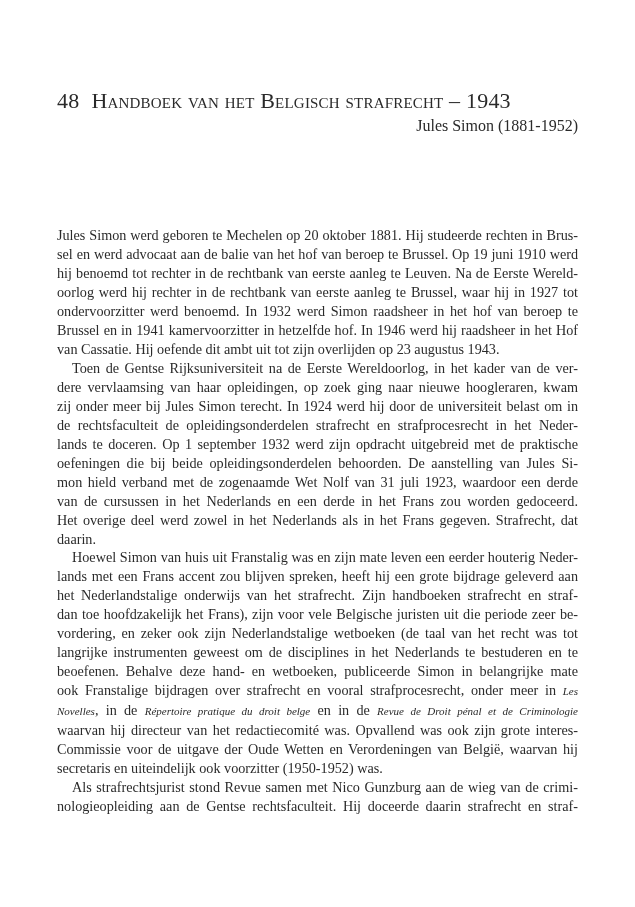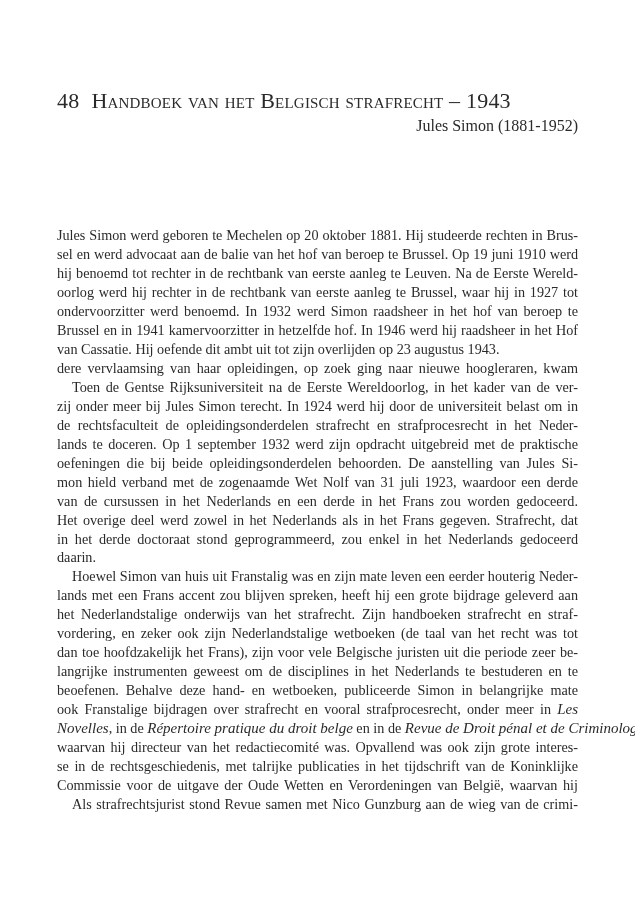--- a/index.html
+++ b/index.html
@@ -64,21 +64,21 @@
       text-align: justify;
       text-align-last: justify;
       white-space: nowrap;
       overflow: visible;
     }
     .line.last {
       text-align-last: left;
     }
     em {
       font-style: italic;
-      font-size: 15px;
+      font-size: 11px;
     }
   </style>
 </head>
 <body>
 
 <div class="page">
   <div class="heading">
     <span class="num">48</span><span class="title">Handboek van het Belgisch strafrecht – 1943</span>
   </div>
   <div class="byline">Jules Simon (1881-1952)</div>
@@ -87,43 +87,43 @@
       <p>
         <span class="line">Jules Simon werd geboren te Mechelen op 20 oktober 1881. Hij studeerde rechten in Brus-</span>
         <span class="line">sel en werd advocaat aan de balie van het hof van beroep te Brussel. Op 19 juni 1910 werd</span>
         <span class="line">hij benoemd tot rechter in de rechtbank van eerste aanleg te Leuven. Na de Eerste Wereld-</span>
         <span class="line">oorlog werd hij rechter in de rechtbank van eerste aanleg te Brussel, waar hij in 1927 tot</span>
         <span class="line">ondervoorzitter werd benoemd. In 1932 werd Simon raadsheer in het hof van beroep te</span>
         <span class="line">Brussel en in 1941 kamervoorzitter in hetzelfde hof. In 1946 werd hij raadsheer in het Hof</span>
         <span class="line last">van Cassatie. Hij oefende dit ambt uit tot zijn overlijden op 23 augustus 1943.</span>
       </p>
       <p>
+        <span class="line" style="text-indent: 15px;">Toen de Gentse Rijksuniversiteit na de Eerste Wereldoorlog, in het kader van de ver-</span>
         <span class="line">dere vervlaamsing van haar opleidingen, op zoek ging naar nieuwe hoogleraren, kwam</span>
-        <span class="line" style="text-indent: 15px;">Toen de Gentse Rijksuniversiteit na de Eerste Wereldoorlog, in het kader van de ver-</span>
         <span class="line">zij onder meer bij Jules Simon terecht. In 1924 werd hij door de universiteit belast om in</span>
         <span class="line">de rechtsfaculteit de opleidingsonderdelen strafrecht en strafprocesrecht in het Neder-</span>
         <span class="line">lands te doceren. Op 1 september 1932 werd zijn opdracht uitgebreid met de praktische</span>
         <span class="line">oefeningen die bij beide opleidingsonderdelen behoorden. De aanstelling van Jules Si-</span>
         <span class="line">mon hield verband met de zogenaamde Wet Nolf van 31 juli 1923, waardoor een derde</span>
         <span class="line">van de cursussen in het Nederlands en een derde in het Frans zou worden gedoceerd.</span>
         <span class="line">Het overige deel werd zowel in het Nederlands als in het Frans gegeven. Strafrecht, dat</span>
-        <span class="line">in het derde doctoraat stond geprogrammeerd, zou enkel in het Nederlands gedoceerd</span>
         <span class="line last">daarin.</span>
       </p>
       <p>
         <span class="line" style="text-indent: 15px;">Hoewel Simon van huis uit Franstalig was en zijn mate leven een eerder houterig Neder-</span>
         <span class="line">lands met een Frans accent zou blijven spreken, heeft hij een grote bijdrage geleverd aan</span>
         <span class="line">het Nederlandstalige onderwijs van het strafrecht. Zijn handboeken strafrecht en straf-</span>
+        <span class="line">dan toe hoofdzakelijk het Frans), zijn voor vele Belgische juristen uit die periode zeer be-</span>
         <span class="line">vordering, en zeker ook zijn Nederlandstalige wetboeken (de taal van het recht was tot</span>
-        <span class="line">dan toe hoofdzakelijk het Frans), zijn voor vele Belgische juristen uit die periode zeer be-</span>
         <span class="line">langrijke instrumenten geweest om de disciplines in het Nederlands te bestuderen en te</span>
         <span class="line">beoefenen. Behalve deze hand- en wetboeken, publiceerde Simon in belangrijke mate</span>
         <span class="line">ook Franstalige bijdragen over strafrecht en vooral strafprocesrecht, onder meer in <em>Les</em></span>
         <span class="line"><em>Novelles</em>, in de <em>Répertoire pratique du droit belge</em> en in de <em>Revue de Droit pénal et de Criminologie</em></span>
         <span class="line">waarvan hij directeur van het redactiecomité was. Opvallend was ook zijn grote interes-</span>
-        <span class="line">se in de rechtsgeschiedenis, met talrijke publicaties in het tijdschrift van de Koninklijke</span>
         <span class="line">Commissie voor de uitgave der Oude Wetten en Verordeningen van België, waarvan hij</span>
+        <span class="line last">secretaris en uiteindelijk ook voorzitter (1950-1952) was.</span>
       </p>
       <p>
         <span class="line" style="text-indent: 15px;">Als strafrechtsjurist stond Revue samen met Nico Gunzburg aan de wieg van de crimi-</span>
+        <span class="line">nologieopleiding aan de Gentse rechtsfaculteit. Hij doceerde daarin strafrecht en straf-</span>
       </p>
     </div>
 </div>
 
 </body></html>

